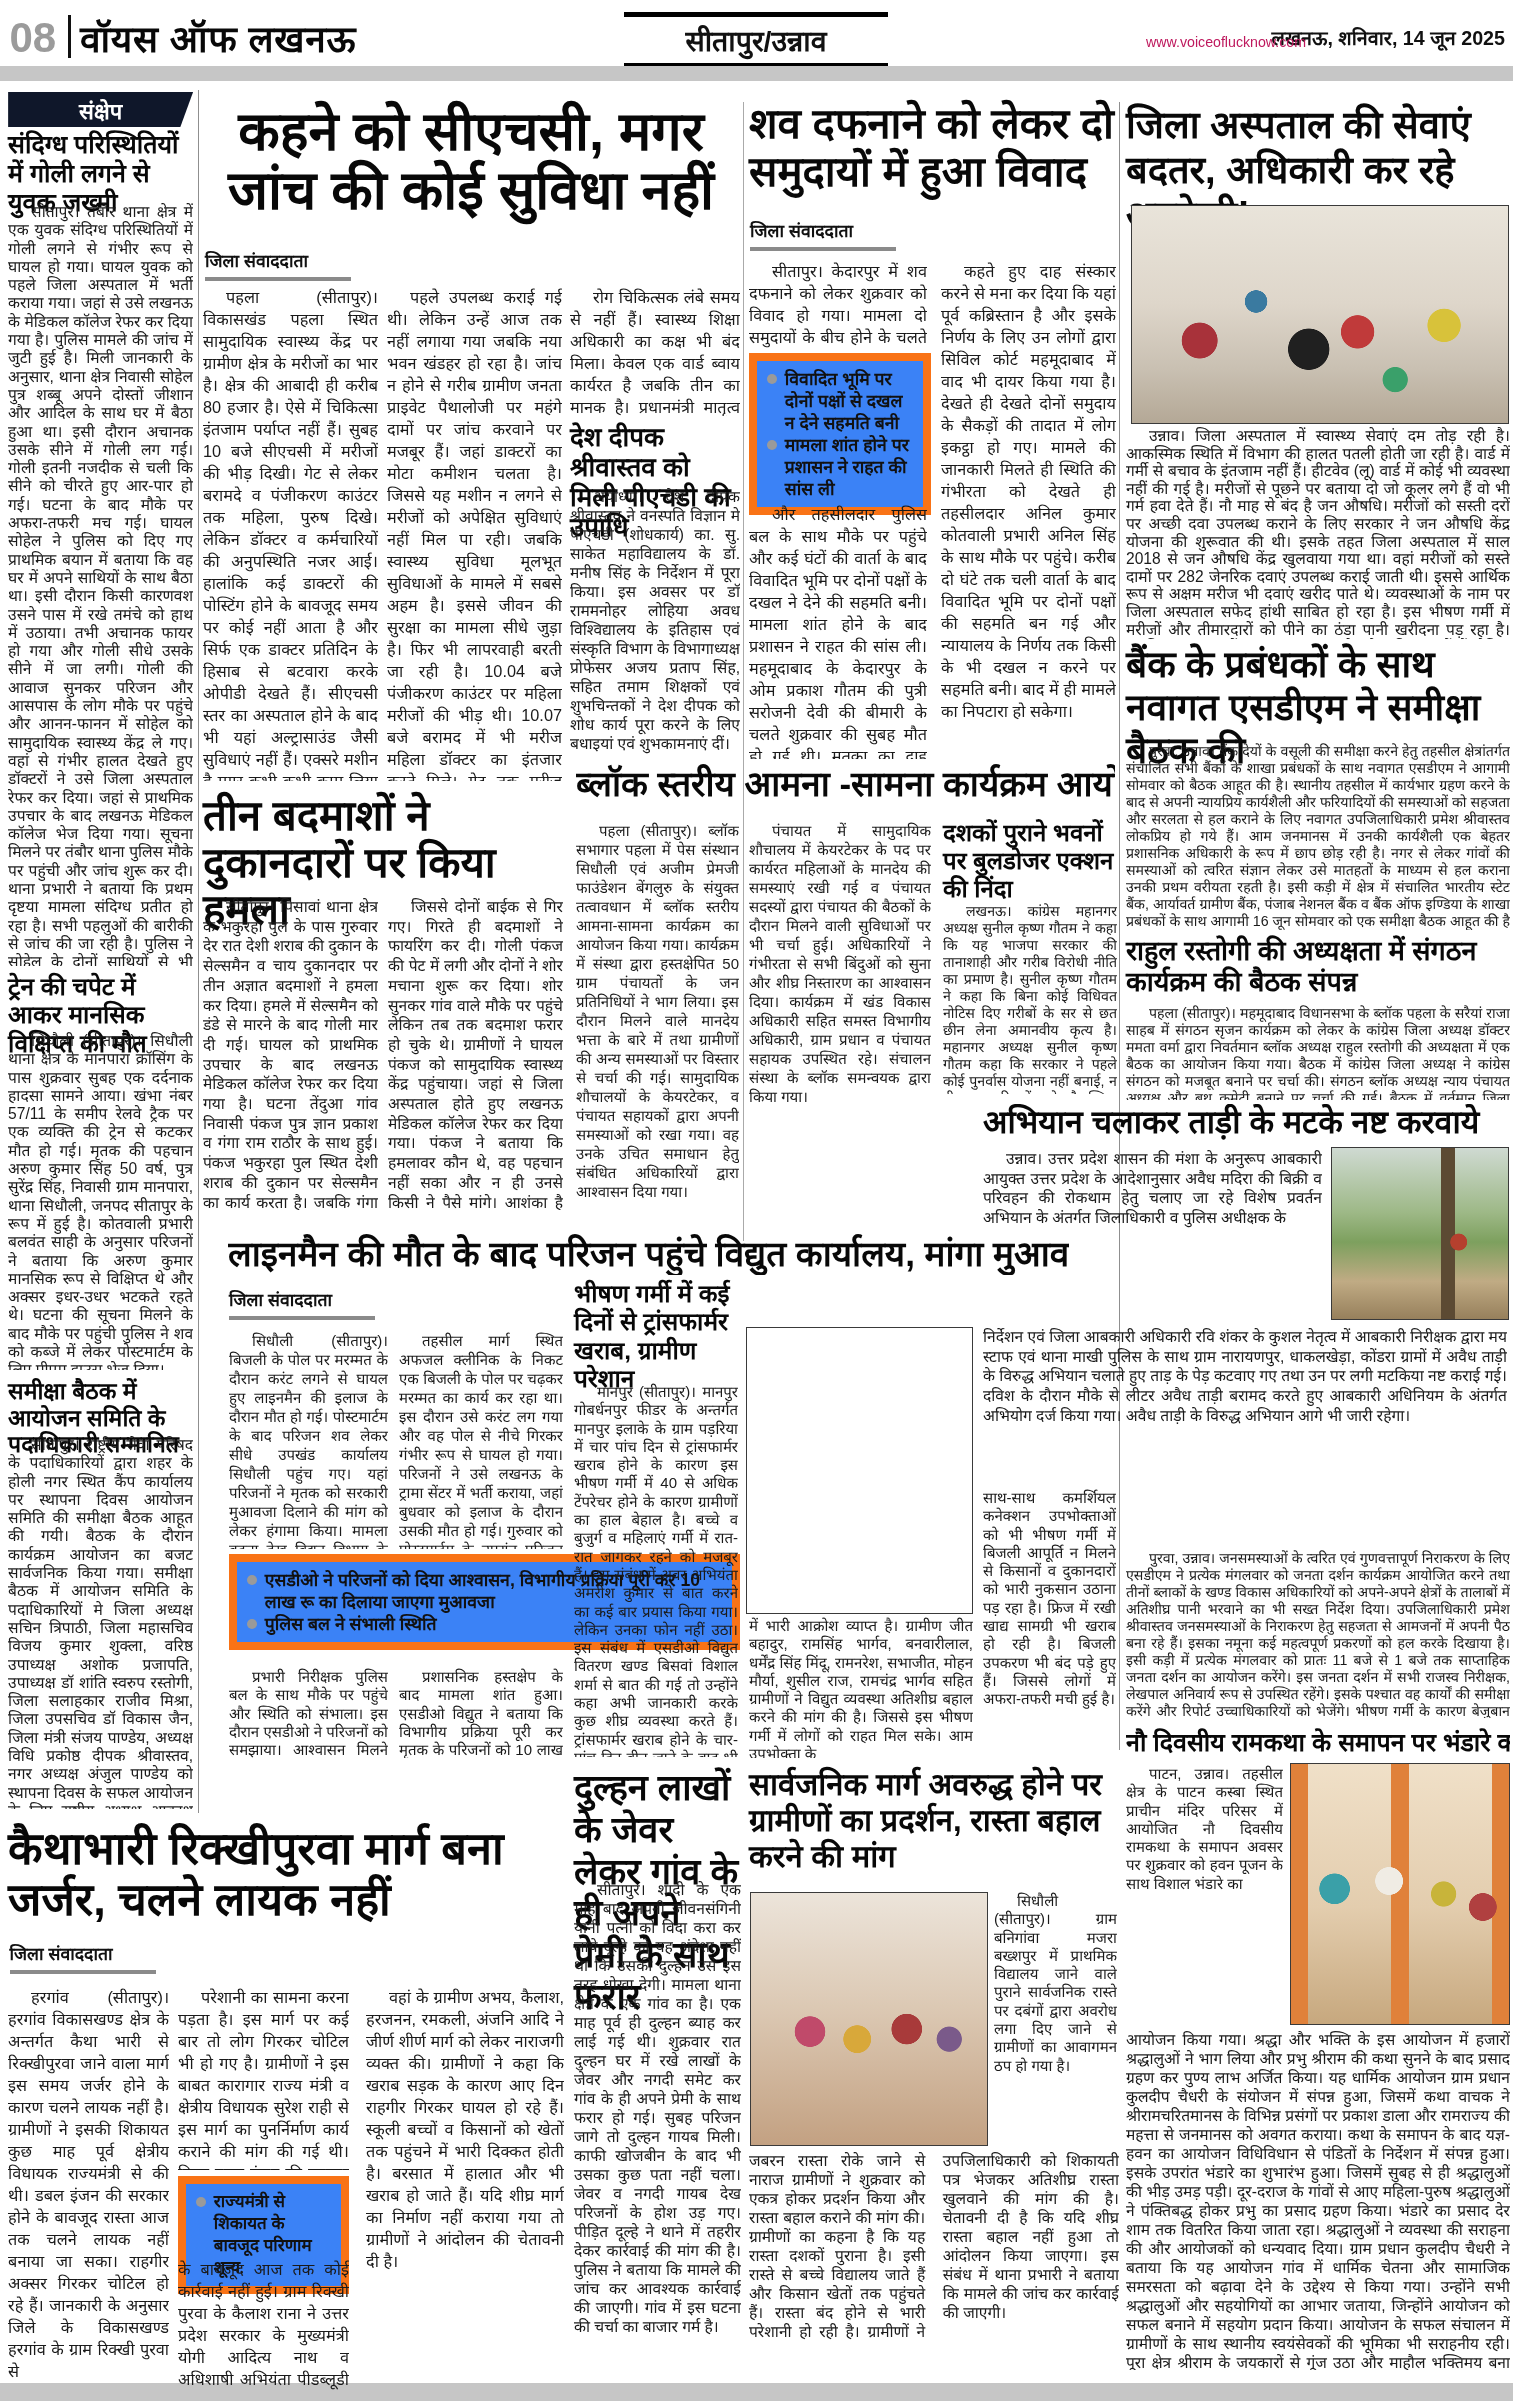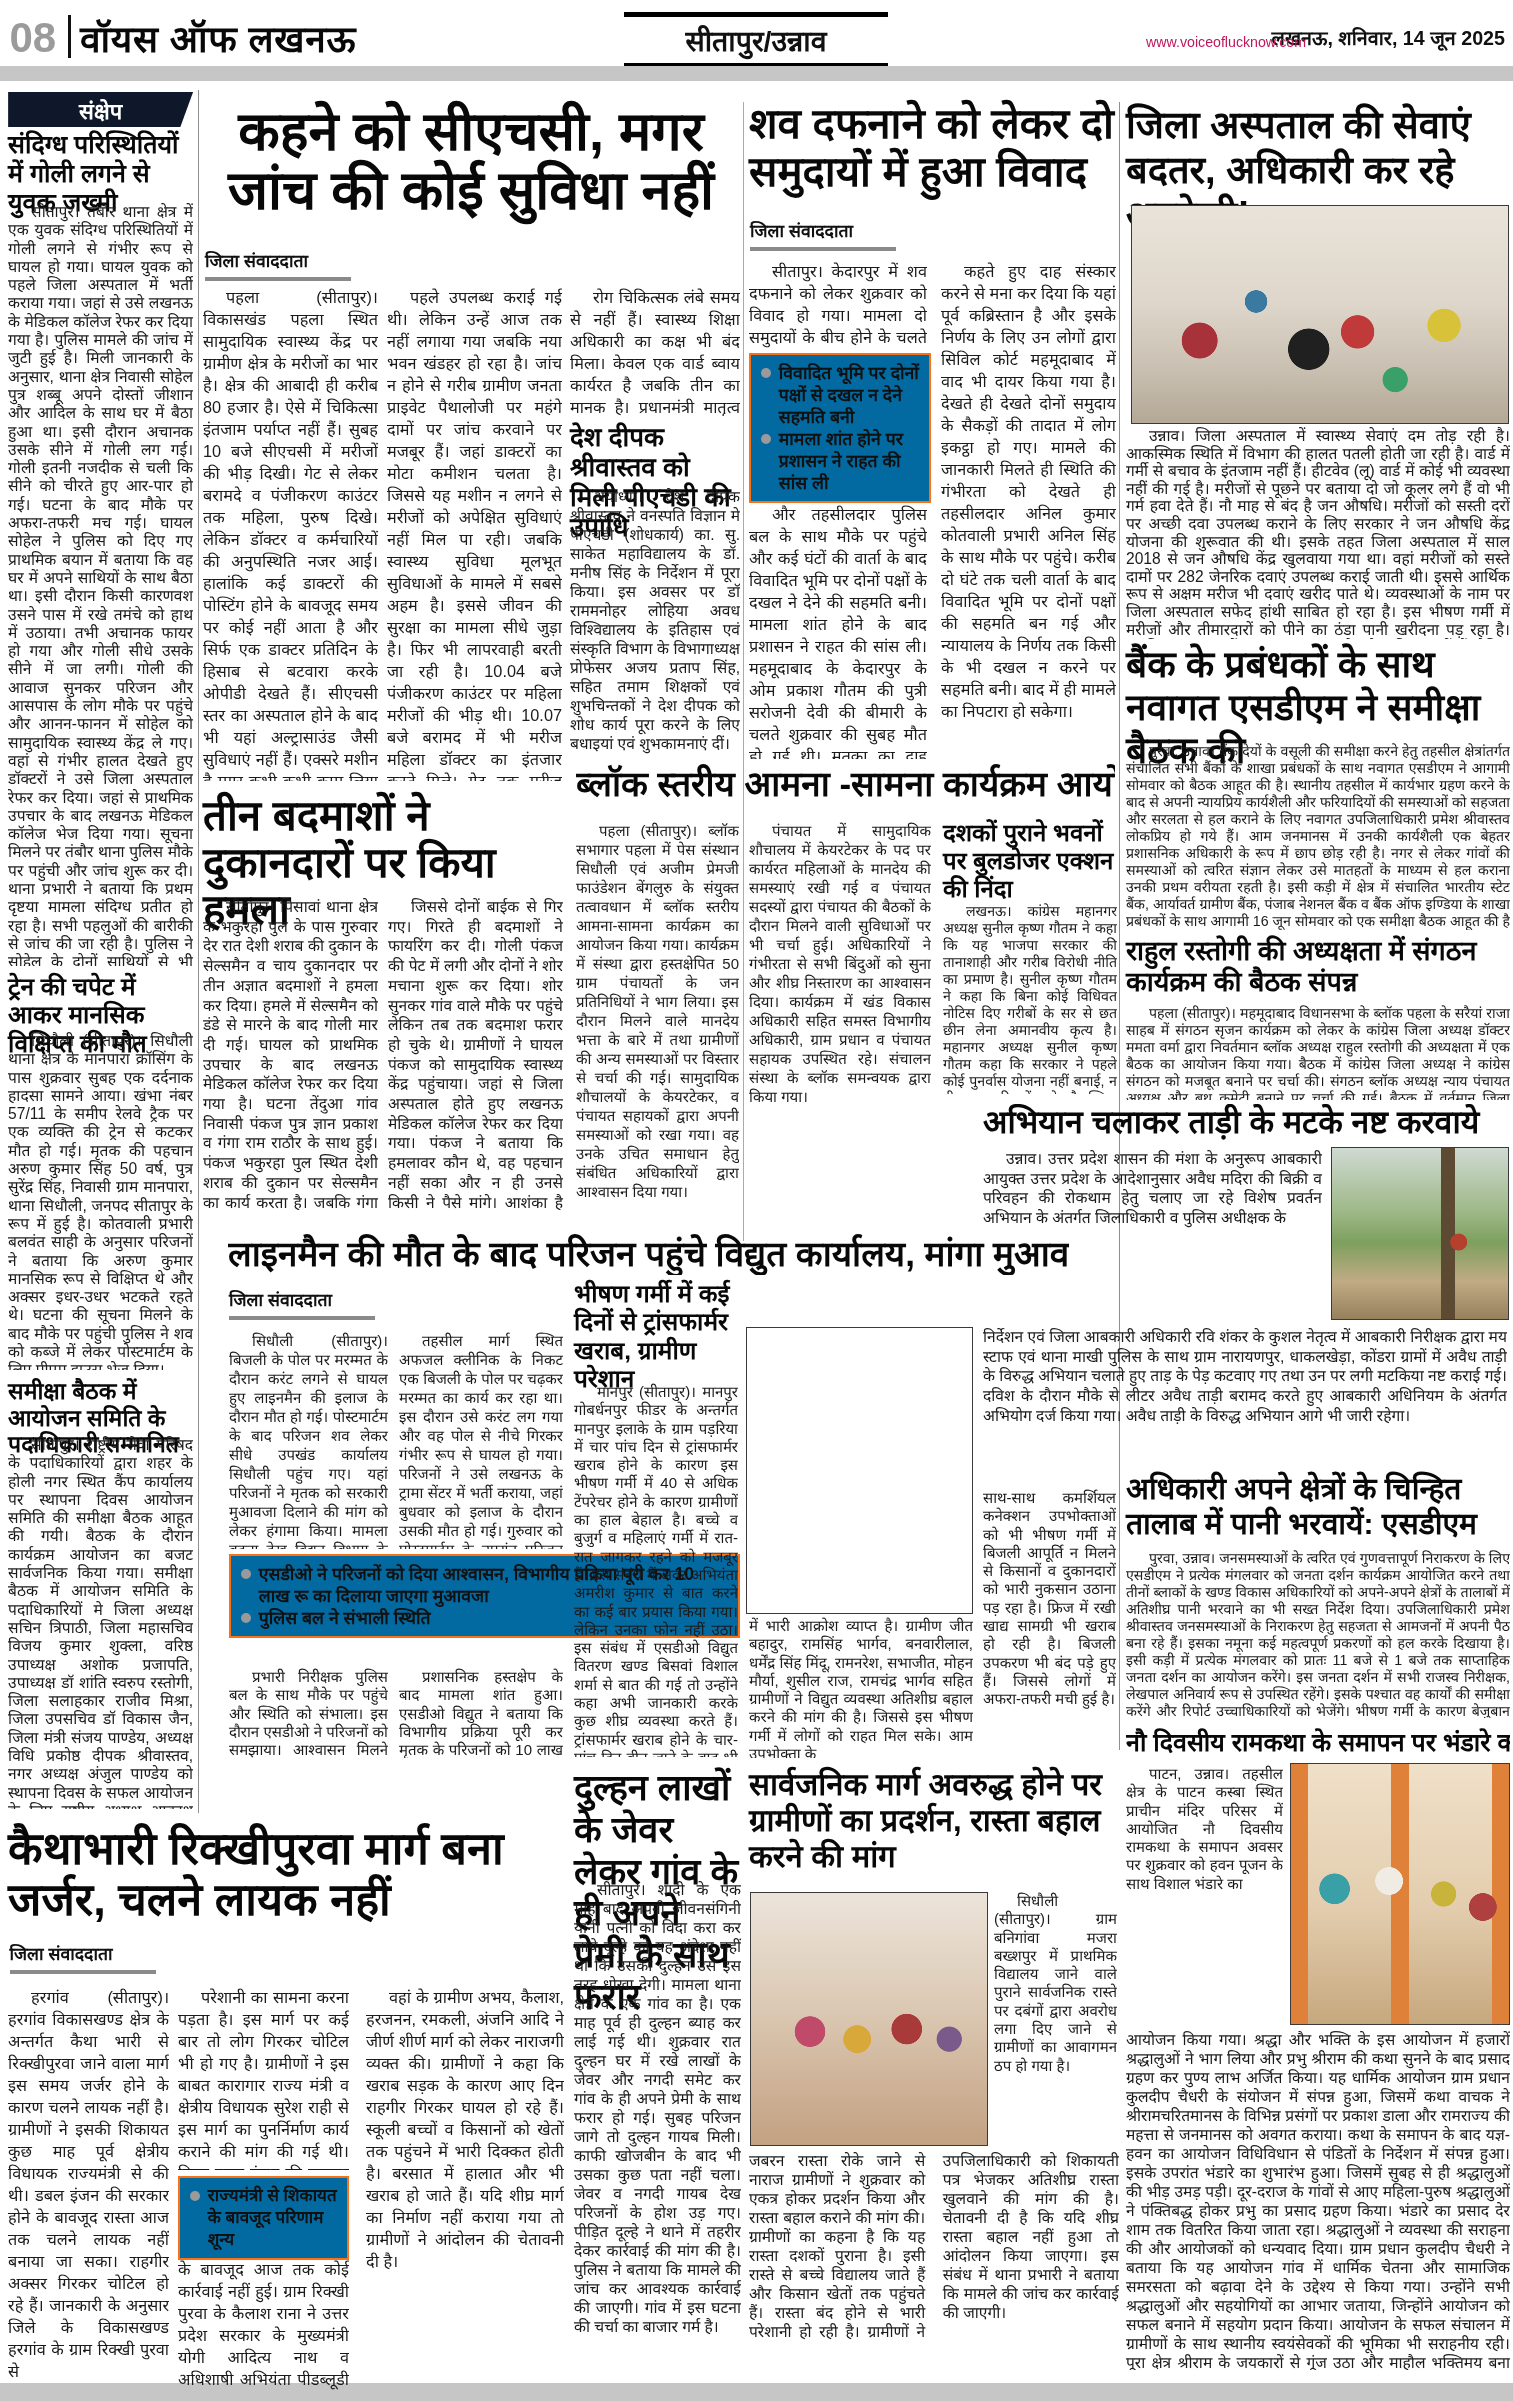--- a/index.html
+++ b/index.html
@@ -6,21 +6,21 @@
   #page{position:relative;width:1514px;height:2401px;background:#fff;overflow:hidden;
         font-family:"Liberation Sans","DejaVu Sans",sans-serif;color:#111;}
   .abs{position:absolute;box-sizing:border-box;}
   .hl{font-weight:bold;color:#080808;line-height:1.16;letter-spacing:0px;}
   .center{text-align:center;}
   .nowrap{white-space:nowrap;overflow:hidden;}
   .body-txt{font-size:16.3px;line-height:22px;text-align:justify;overflow:hidden;text-indent:23px;color:#1a1a1a;}
   .sm{font-size:14.2px;line-height:17px;}
   .byline{font-weight:bold;font-size:17.6px;color:#111;}
   .byrule{height:3.4px;background:#8a8a8a;width:146px;margin-top:5.4px;}
-  .bullet-box{border:2px solid #f97316;padding:6.8px 9.5px;background:#0369a1;}
+  .bullet-box{border:8px solid #f97316;padding:6.8px 9.5px;background:#3b82f6;}
   .bullet-row{display:flex;gap:8.1px;font-weight:bold;font-size:17.6px;line-height:22px;text-align:left;}
   .dot{width:10.2px;height:10.2px;border-radius:50%;background:#9a9a9a;flex:none;margin-top:6.1px;}
   .vrule{position:absolute;width:1.4px;background:#8f8f8f;}
   .photo{position:absolute;border:1.4px solid #3a3a3a;}
   .band{position:absolute;left:0;width:1514px;background:#c6c6c6;}
   .kicker{background:#0f172a;color:#fff;font-weight:bold;font-size:22px;
           clip-path:polygon(0 0,100% 0,93% 100%,0 100%);text-align:center;padding:2.7px 0;}
 </style>
 </head>
 <body>
@@ -110,21 +110,20 @@
 
   <div class="abs hl nowrap" style="left:983px;top:1104px;width:529px;font-size:32px;">अभियान चलाकर ताड़ी के मटके नष्ट करवाये</div>
   <div class="abs body-txt" style="left:983px;top:1149px;width:339px;height:174px;font-size:15.6px;line-height:19.7px;">उन्नाव। उत्तर प्रदेश शासन की मंशा के अनुरूप आबकारी आयुक्त उत्तर प्रदेश के आदेशानुसार अवैध मदिरा की बिक्री व परिवहन की रोकथाम हेतु चलाए जा रहे विशेष प्रवर्तन अभियान के अंतर्गत जिलाधिकारी व पुलिस अधीक्षक के</div>
   <div class="photo" style="left:1331px;top:1147px;width:176px;height:171px;
        background:
          radial-gradient(circle at 72% 55%, #b5402e 0 8.1px, rgba(0,0,0,0) 8.8px),
          linear-gradient(90deg, rgba(0,0,0,0) 0 62%, #5c4a33 62% 70%, rgba(0,0,0,0) 70%),
          linear-gradient(180deg,#cfdad2 0%,#9db886 38%,#7da05e 55%,#c0ab84 78%,#97805c 100%);"></div>
   <div class="abs body-txt" style="left:983px;top:1327px;width:524px;height:140px;font-size:15.6px;line-height:19.7px;text-indent:0;">निर्देशन एवं जिला आबकारी अधिकारी रवि शंकर के कुशल नेतृत्व में आबकारी निरीक्षक द्वारा मय स्टाफ एवं थाना माखी पुलिस के साथ ग्राम नारायणपुर, धाकलखेड़ा, कोंडरा ग्रामों में अवैध ताड़ी के विरुद्ध अभियान चलाते हुए ताड़ के पेड़ कटवाए गए तथा उन पर लगी मटकिया नष्ट कराई गई। दविश के दौरान मौके से लीटर अवैध ताड़ी बरामद करते हुए आबकारी अधिनियम के अंतर्गत अभियोग दर्ज किया गया। अवैध ताड़ी के विरुद्ध अभियान आगे भी जारी रहेगा।</div>
 
-  <div class="abs hl" style="left:1126px;top:1472px;width:384px;font-size:30px;">अधिकारी अपने क्षेत्रों के चिन्हित तालाब में पानी भरवायें: एसडीएम</div>
   <div class="abs body-txt sm" style="left:1126px;top:1550px;width:384px;height:168px;">पुरवा, उन्नाव। जनसमस्याओं के त्वरित एवं गुणवत्तापूर्ण निराकरण के लिए एसडीएम ने प्रत्येक मंगलवार को जनता दर्शन कार्यक्रम आयोजित करने तथा तीनों ब्लाकों के खण्ड विकास अधिकारियों को अपने-अपने क्षेत्रों के तालाबों में अतिशीघ्र पानी भरवाने का भी सख्त निर्देश दिया। उपजिलाधिकारी प्रमेश श्रीवास्तव जनसमस्याओं के निराकरण हेतु सहजता से आमजनों में अपनी पैठ बना रहे हैं। इसका नमूना कई महत्वपूर्ण प्रकरणों को हल करके दिखाया है। इसी कड़ी में प्रत्येक मंगलवार को प्रातः 11 बजे से 1 बजे तक साप्ताहिक जनता दर्शन का आयोजन करेंगे। इस जनता दर्शन में सभी राजस्व निरीक्षक, लेखपाल अनिवार्य रूप से उपस्थित रहेंगे। इसके पश्चात वह कार्यों की समीक्षा करेंगे और रिपोर्ट उच्चाधिकारियों को भेजेंगे। भीषण गर्मी के कारण बेजुबान मवेशियों को गांव में पेयजल हेतु तीनों विकास खण्डों के खण्ड विकास अधिकारियों को तालाबों में अतिशीघ्र पानी भरवाने तथा उनके फोटोग्राफ्स भेजने के निर्देश दिए। उन्होंने कहा कि लापरवाही बरतने वाले अधिकारियों व कर्मचारियों की रिपोर्ट जिलाधिकारी महोदय को भेज दी जाएगी।</div>
 
   <div class="abs hl nowrap" style="left:228px;top:1234px;width:841px;font-size:35px;">लाइनमैन की मौत के बाद परिजन पहुंचे विद्युत कार्यालय, मांगा मुआवजा</div>
   <div class="abs" style="left:229px;top:1287px;">
     <div class="byline">जिला संवाददाता</div>
     <div class="byrule"></div>
   </div>
   <div class="abs body-txt" style="left:229px;top:1331px;width:159px;height:218px;font-size:15px;line-height:19px;">सिधौली (सीतापुर)। बिजली के पोल पर मरम्मत के दौरान करंट लगने से घायल हुए लाइनमैन की इलाज के दौरान मौत हो गई। पोस्टमार्टम के बाद परिजन शव लेकर सीधे उपखंड कार्यालय सिधौली पहुंच गए। यहां परिजनों ने मृतक को सरकारी मुआवजा दिलाने की मांग को लेकर हंगामा किया। मामला बढ़ता देख विद्युत विभाग के अधिकारियों ने पुलिस को सूचना दी। थोड़ी ही देर में कोतवाली</div>
   <div class="abs body-txt" style="left:399px;top:1331px;width:164px;height:218px;font-size:15px;line-height:19px;">तहसील मार्ग स्थित अफजल क्लीनिक के निकट एक बिजली के पोल पर चढ़कर मरम्मत का कार्य कर रहा था। इस दौरान उसे करंट लग गया और वह पोल से नीचे गिरकर गंभीर रूप से घायल हो गया। परिजनों ने उसे लखनऊ के ट्रामा सेंटर में भर्ती कराया, जहां बुधवार को इलाज के दौरान उसकी मौत हो गई। गुरुवार को पोस्टमार्टम के उपरांत परिजन शाम करीब पांच बजे विद्युत उपखंड कार्यालय पहुंचे और मुआवजे की मांग को लेकर प्रदर्शन शुरू कर दिया।</div>
   <div class="abs bullet-box" style="left:229px;top:1554px;width:511px;">

